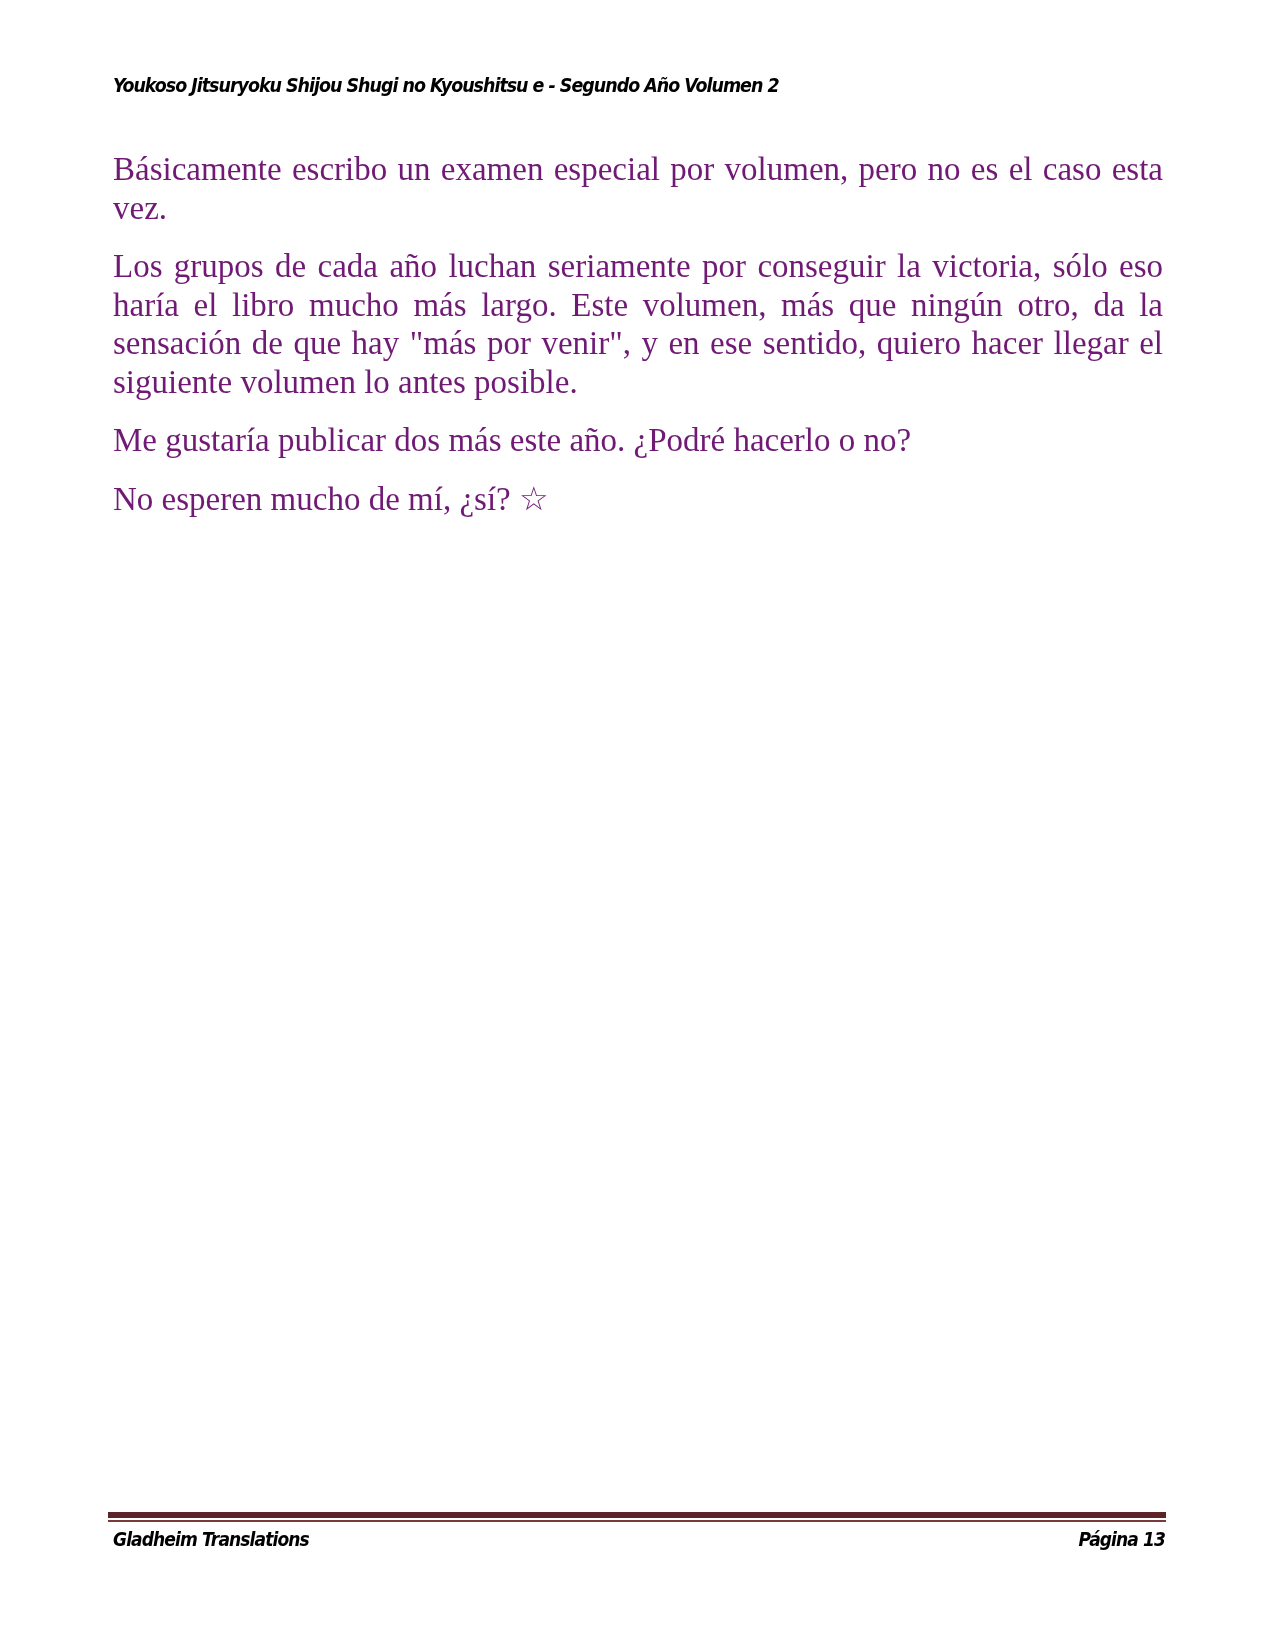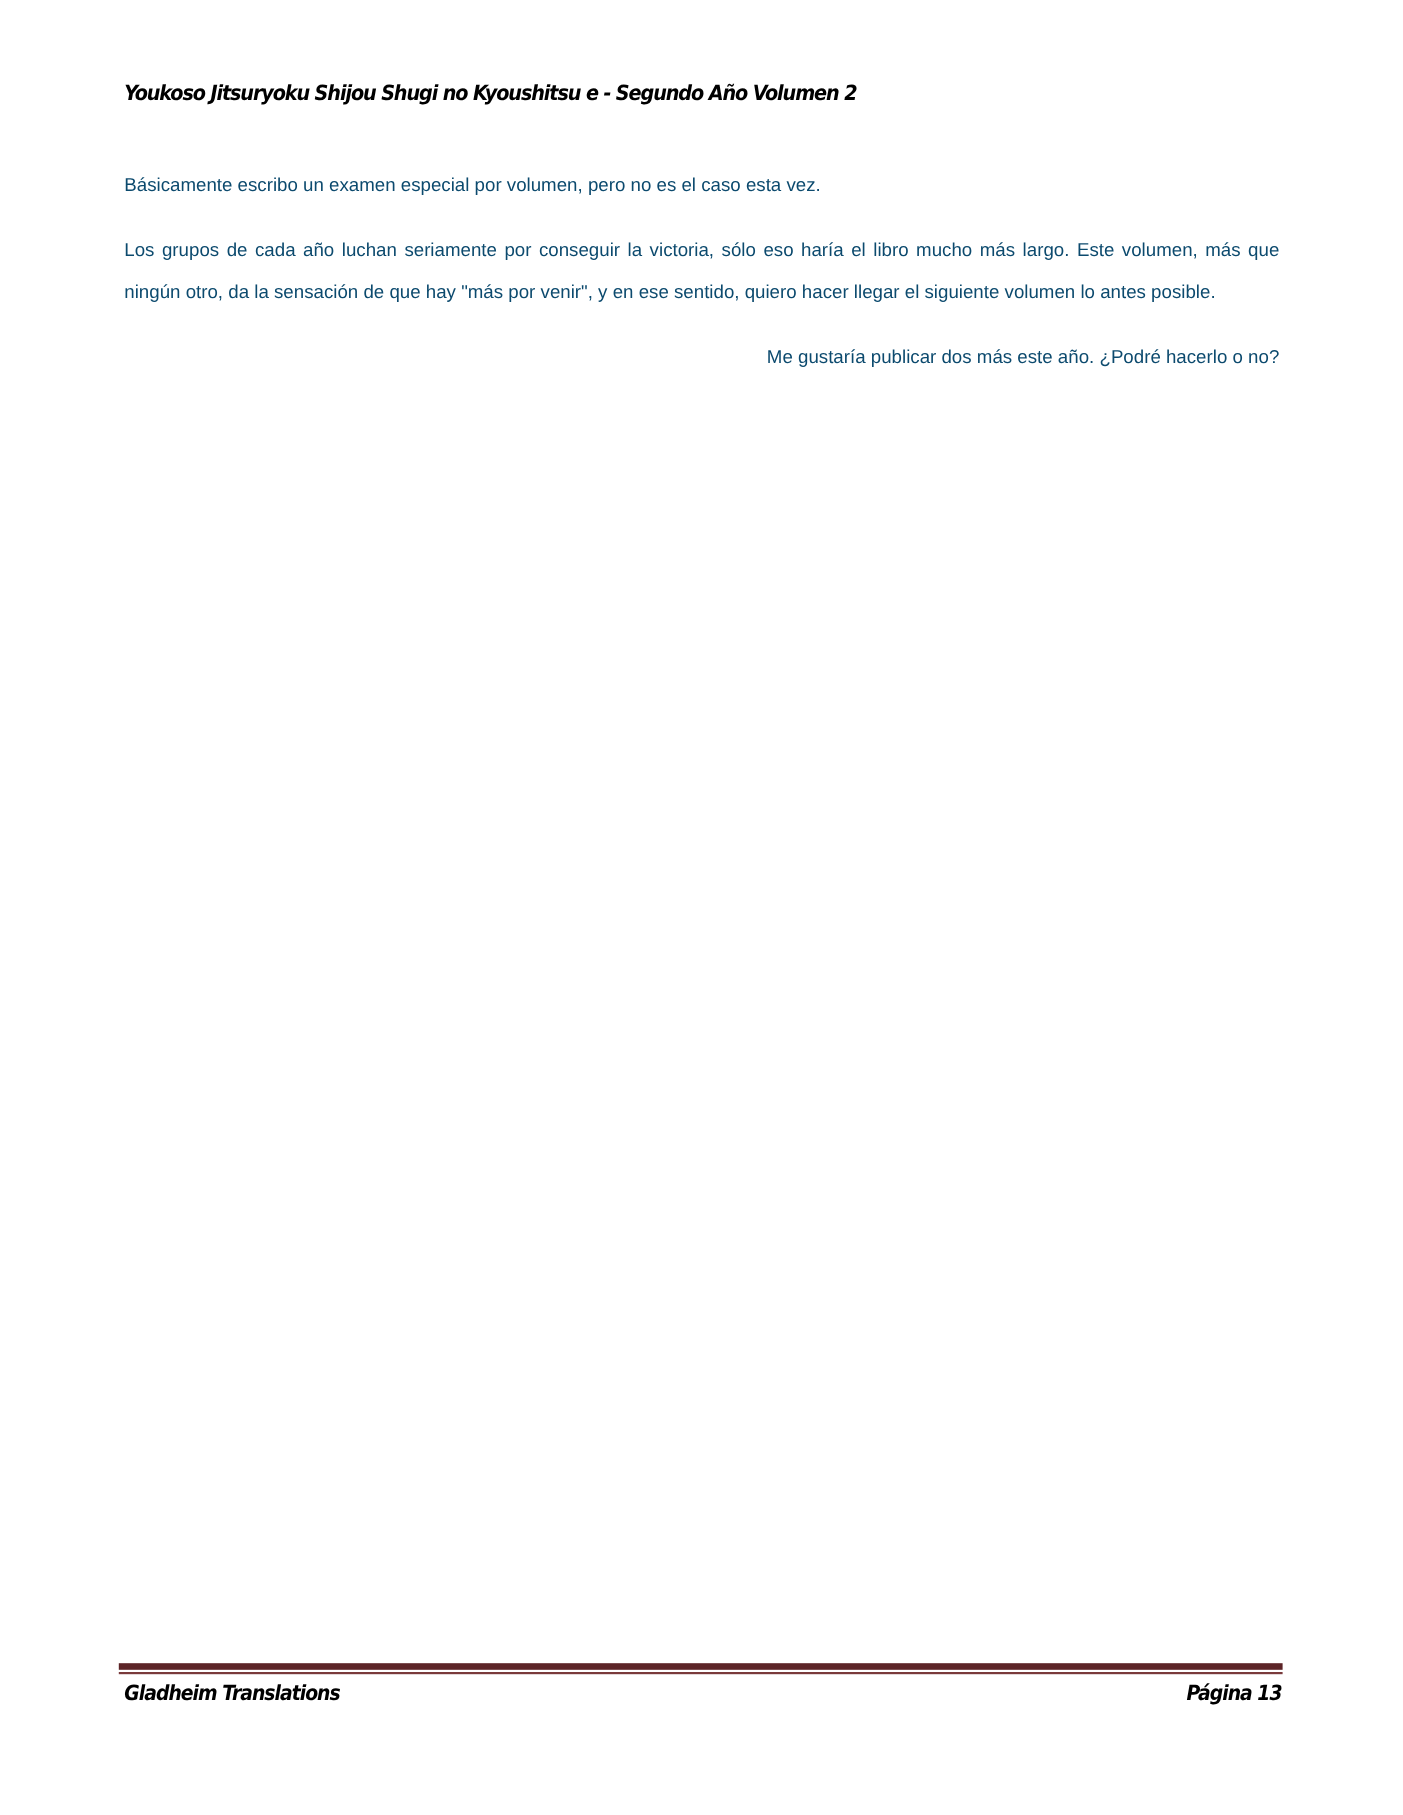--- a/index.html
+++ b/index.html
@@ -7,25 +7,25 @@
     .header {
       position: absolute; left: 113px; top: 74px;
       font-family: "DejaVu Sans", sans-serif;
       font-style: italic; font-weight: bold;
       font-size: 19px; letter-spacing: -1.1px;
       color: #000; white-space: nowrap;
       transform: scaleX(0.92); transform-origin: left center;
     }
     .body-text {
       position: absolute; left: 113px; width: 1050px; top: 150px;
-      font-family: Liberation Sans, sans-serif;
-      font-size: 17px; line-height: 38.5px; color: #0c4a6e;
+      font-family: Liberation Serif, serif;
+      font-size: 33px; line-height: 38.5px; color: #701a75;
     }
     .body-text p { margin: 0 0 20px 0; text-align: justify; }
-    .body-text p.last-line-left { text-align: right; }
+    .body-text p.last-line-left { text-align: left; }
     .rule-thick {
       position: absolute; left: 108px; width: 1058px; top: 1512px; height: 6px;
       background: #5c2427;
     }
     .rule-thin {
       position: absolute; left: 108px; width: 1058px; top: 1520px; height: 2px;
       background: #7a3a3c;
     }
     .footer-left, .footer-right {
       position: absolute; top: 1528px;
@@ -38,19 +38,20 @@
   </style>
 </head>
 <body>
 
 <div class="header">Youkoso Jitsuryoku Shijou Shugi no Kyoushitsu e - Segundo Año Volumen 2</div>
 
 <div class="body-text">
   <p>Básicamente escribo un examen especial por volumen, pero no es el caso esta vez.</p>
   <p>Los grupos de cada año luchan seriamente por conseguir la victoria, sólo eso haría el libro mucho más largo. Este volumen, más que ningún otro, da la sensación de que hay "más por venir", y en ese sentido, quiero hacer llegar el siguiente volumen lo antes posible.</p>
   <p class="last-line-left">Me gustaría publicar dos más este año. ¿Podré hacerlo o no?</p>
+  <p class="last-line-left">No esperen mucho de mí, ¿sí? ☆</p>
 </div>
 
 <div class="rule-thick"></div>
 <div class="rule-thin"></div>
 
 <div class="footer-left">Gladheim Translations</div>
 <div class="footer-right">Página 13</div>
 
 </body></html>

